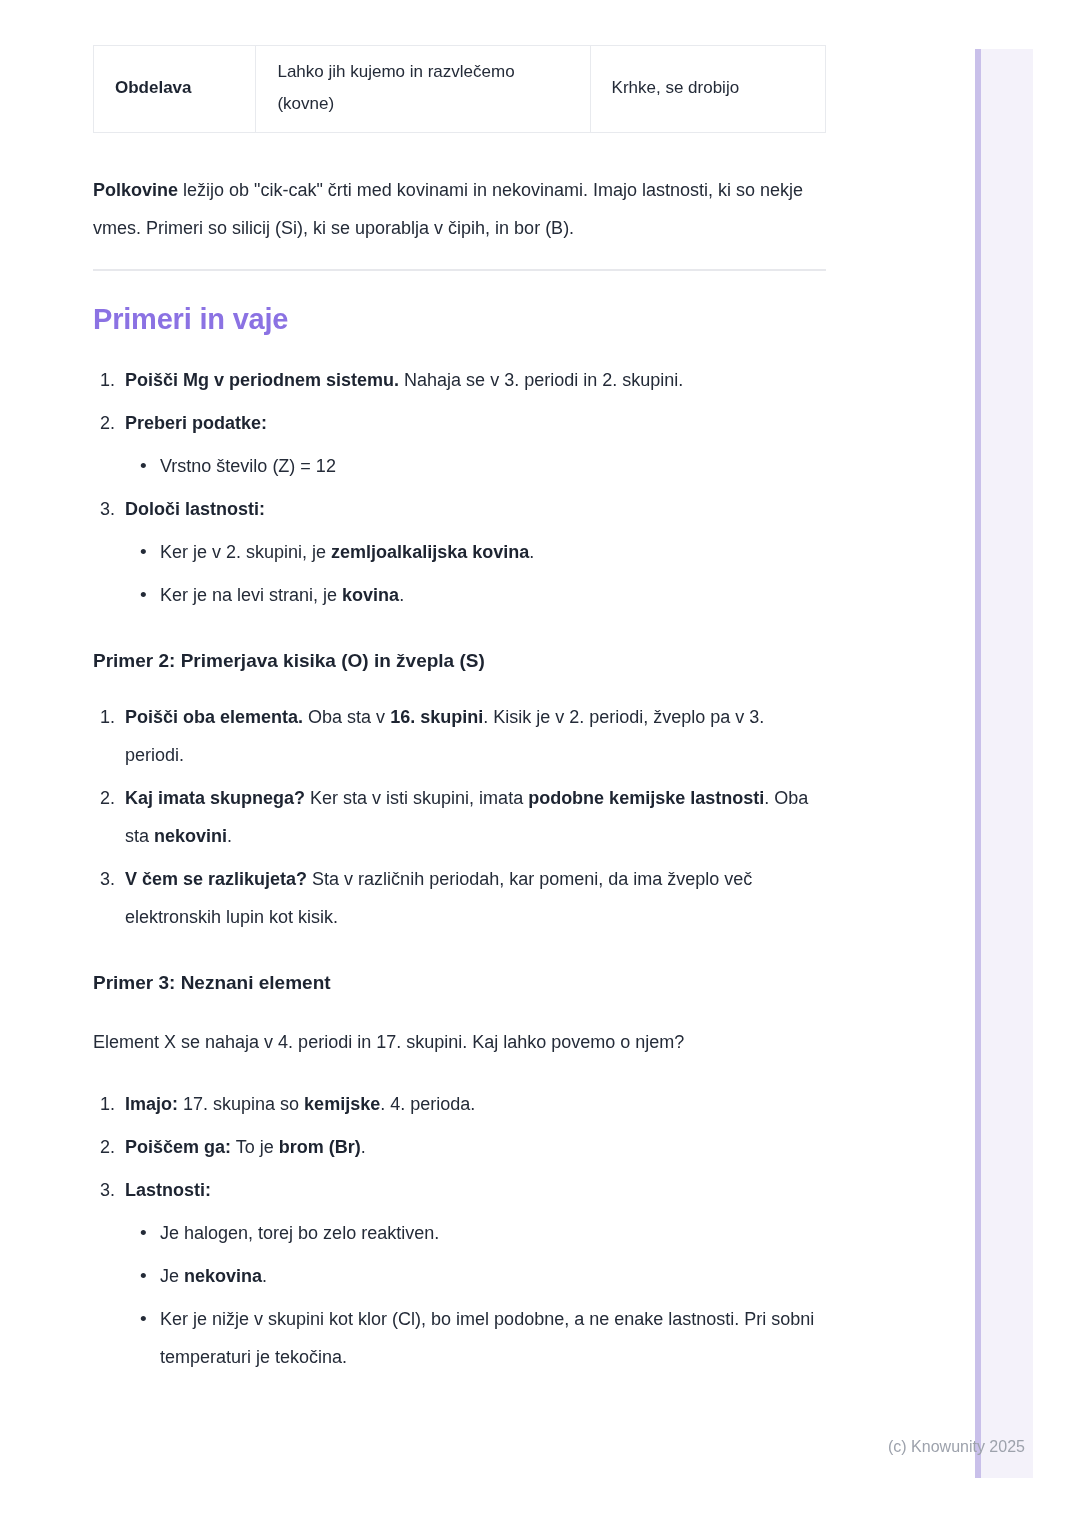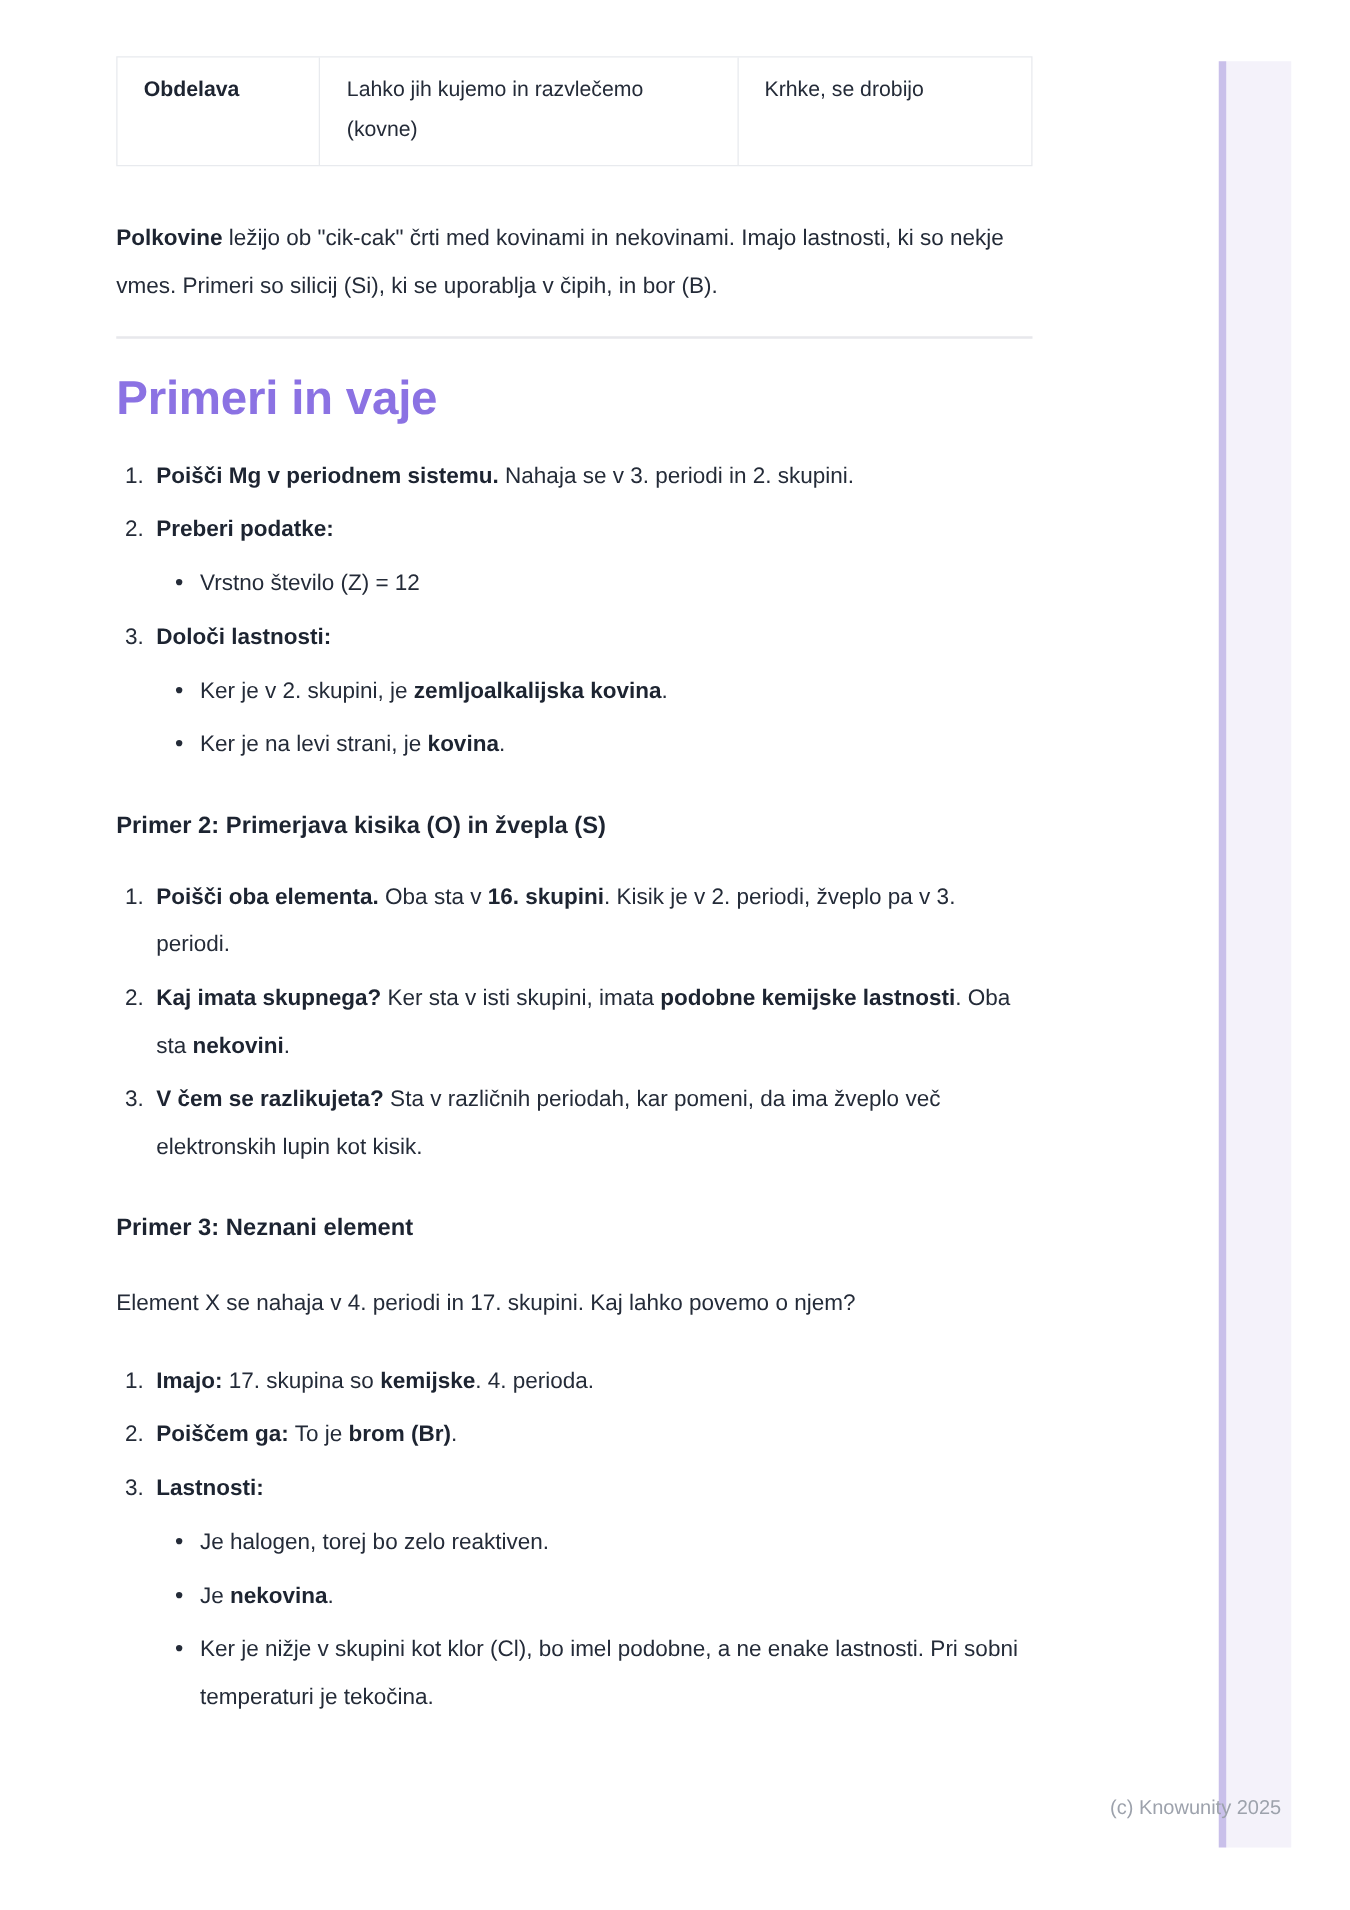--- a/index.html
+++ b/index.html
@@ -4,30 +4,30 @@
 <style>
   html,body{margin:0;padding:0;background:#ffffff;}
   .page{
     position:relative;width:1080px;height:1528px;background:#ffffff;overflow:hidden;
     font-family:"Liberation Sans","DejaVu Sans",sans-serif;color:#242b38;
   }
   .content{position:absolute;left:93px;top:0;width:733px;font-size:18px;}
   b{font-weight:700;color:#1d2431;}
 
   
-  .trow{margin-top:45px;display:flex;border:1px solid #e8eaee;box-sizing:border-box;background:#fff;}
+  .trow{margin-top:45px;display:flex;border:1px solid #e8eaee;box-sizing:border-box;background:#fff;align-items:center;}
   .tcell{padding:10px 21px 12px;font-size:17px;line-height:32px;box-sizing:border-box;}
   .tcell.c1{width:152px;}
   .tcell.c1 span{font-weight:700;}
   .tcell.c2{width:342px;border-left:1px solid #e8eaee;border-right:1px solid #e8eaee;margin-left:12px;}
   .tcell.c3{width:239px;}
 
   .para{margin:38px 0 0;line-height:38px;}
   .divider{border:none;border-top:2px solid #e7e8ec;margin:22px 0 0;}
-  .section-title{margin:30px 0 0;font-size:38px;line-height:36px;font-weight:700;color:#8b72e3;letter-spacing:-0.2px;}
+  .section-title{margin:30px 0 0;font-size:29px;line-height:36px;font-weight:700;color:#8b72e3;letter-spacing:-0.2px;}
   .ex-title{margin:34px 0 0;font-size:19px;line-height:26px;font-weight:700;color:#1d2431;}
   .lead{margin:27px 0 0;line-height:38px;}
 
   .oli{position:relative;padding-left:32px;margin-top:5px;line-height:38px;}
   .oli.first{margin-top:24px;}
   .oli .num{position:absolute;left:7px;top:0;color:#242b38;}
   .uli{position:relative;padding-left:67px;margin-top:5px;line-height:38px;}
   .uli .dot{position:absolute;left:47px;top:0;}
   .uli .dot::before{content:"\2022";font-size:19px;color:#242b38;}
 

